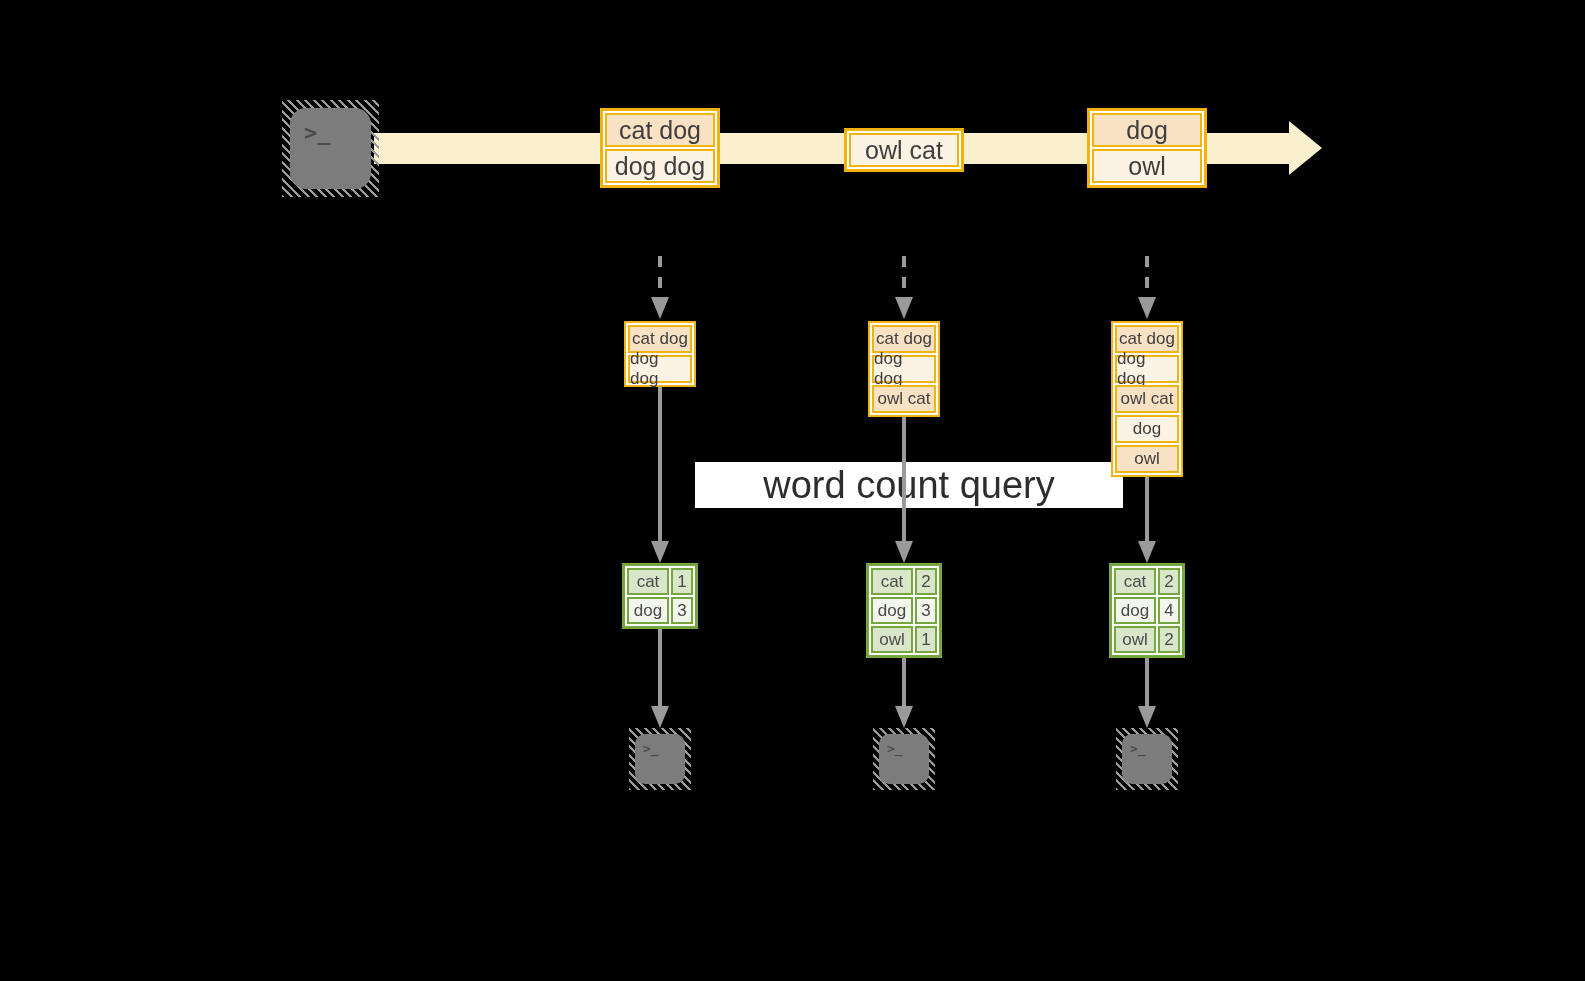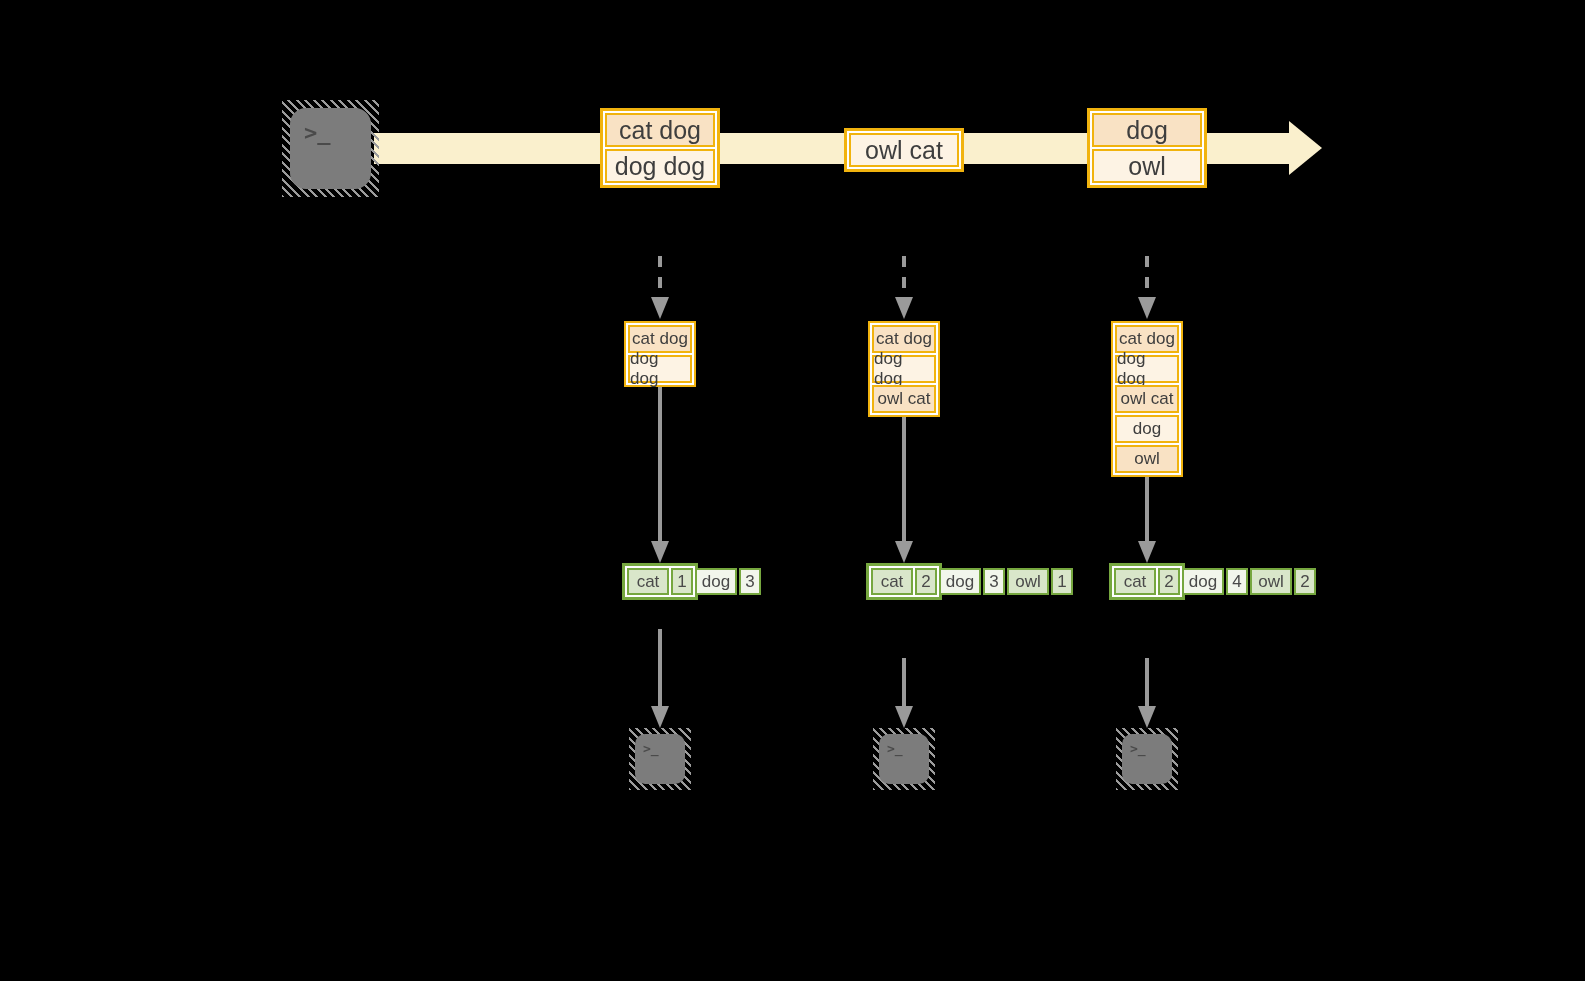--- a/index.html
+++ b/index.html
@@ -19,21 +19,21 @@
   .obox .row { border:2px solid #f1b30e; display:flex; align-items:center;
     justify-content:center; color:#3e3e3e; box-sizing:border-box; }
   .stream-box { width:120px; }
   .stream-box .row { height:34px; font-size:25px; }
   .log-box { width:72px; border-width:2px; }
   .log-box .row { height:28px; font-size:17px; }
   .fill-dark  { background:#f9e2c4; }
   .fill-light { background:#fdf3e4; }
   
   .gtable { position:absolute; z-index:4; background:#ffffff; border:3px solid #76a73f;
-    padding:2px; display:flex; flex-direction:row; gap:2px; box-sizing:border-box; width:76px; }
+    padding:2px; display:flex; flex-direction:column; gap:2px; box-sizing:border-box; width:76px; }
   .grow { display:grid; grid-template-columns:42px 22px; gap:2px; }
   .gcell { border:2px solid #76a73f; height:27px; display:flex; align-items:center;
     justify-content:center; font-size:17px; color:#4a4a4a; box-sizing:border-box; }
   .grow.dark  .gcell { background:#d9e6ca; }
   .grow.light .gcell { background:#f2f6ec; }
   
   .vline { position:absolute; width:4px; background:#9a9a9a; z-index:3; }
   .vdash { position:absolute; width:4px; z-index:3;
     background:repeating-linear-gradient(to bottom,#9a9a9a 0 11px,transparent 11px 21px); }
   .ahead { position:absolute; width:0; height:0; z-index:3;
@@ -93,20 +93,23 @@
     <div class="row fill-dark">owl cat</div>
   </div>
   <div class="obox log-box" style="left:1111px;top:321px">
     <div class="row fill-dark">cat dog</div>
     <div class="row fill-light">dog dog</div>
     <div class="row fill-dark">owl cat</div>
     <div class="row fill-light">dog</div>
     <div class="row fill-dark">owl</div>
   </div>
 
+  <div class="query-band">
+    <span>word count query</span>
+  </div>
 
   <div class="vline" style="left:658px;top:387px;height:154px"></div>
   <div class="ahead" style="left:651px;top:541px"></div>
   <div class="vline" style="left:902px;top:417px;height:124px"></div>
   <div class="ahead" style="left:895px;top:541px"></div>
   <div class="vline" style="left:1145px;top:477px;height:64px"></div>
   <div class="ahead" style="left:1138px;top:541px"></div>
 
   <div class="gtable" style="left:622px;top:563px">
     <div class="grow dark">

